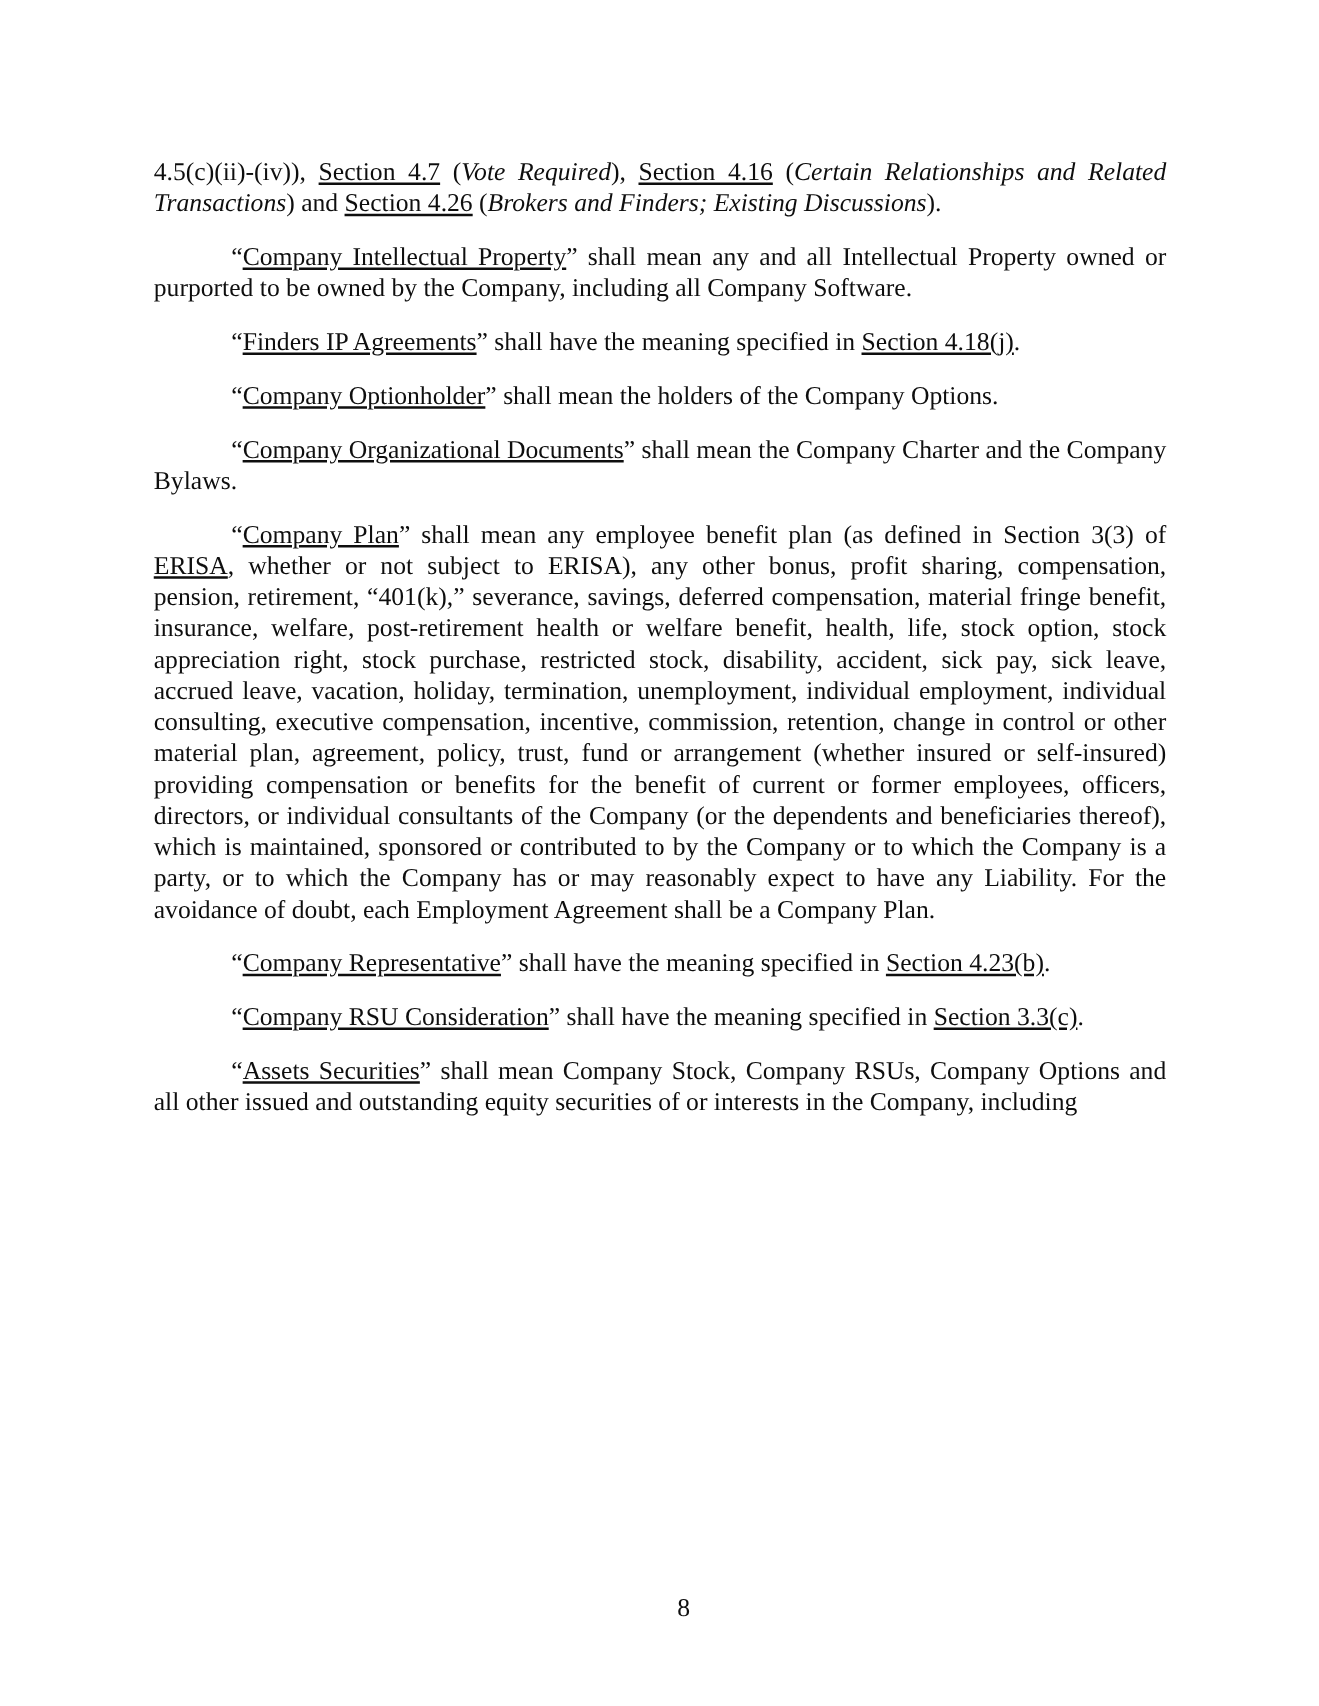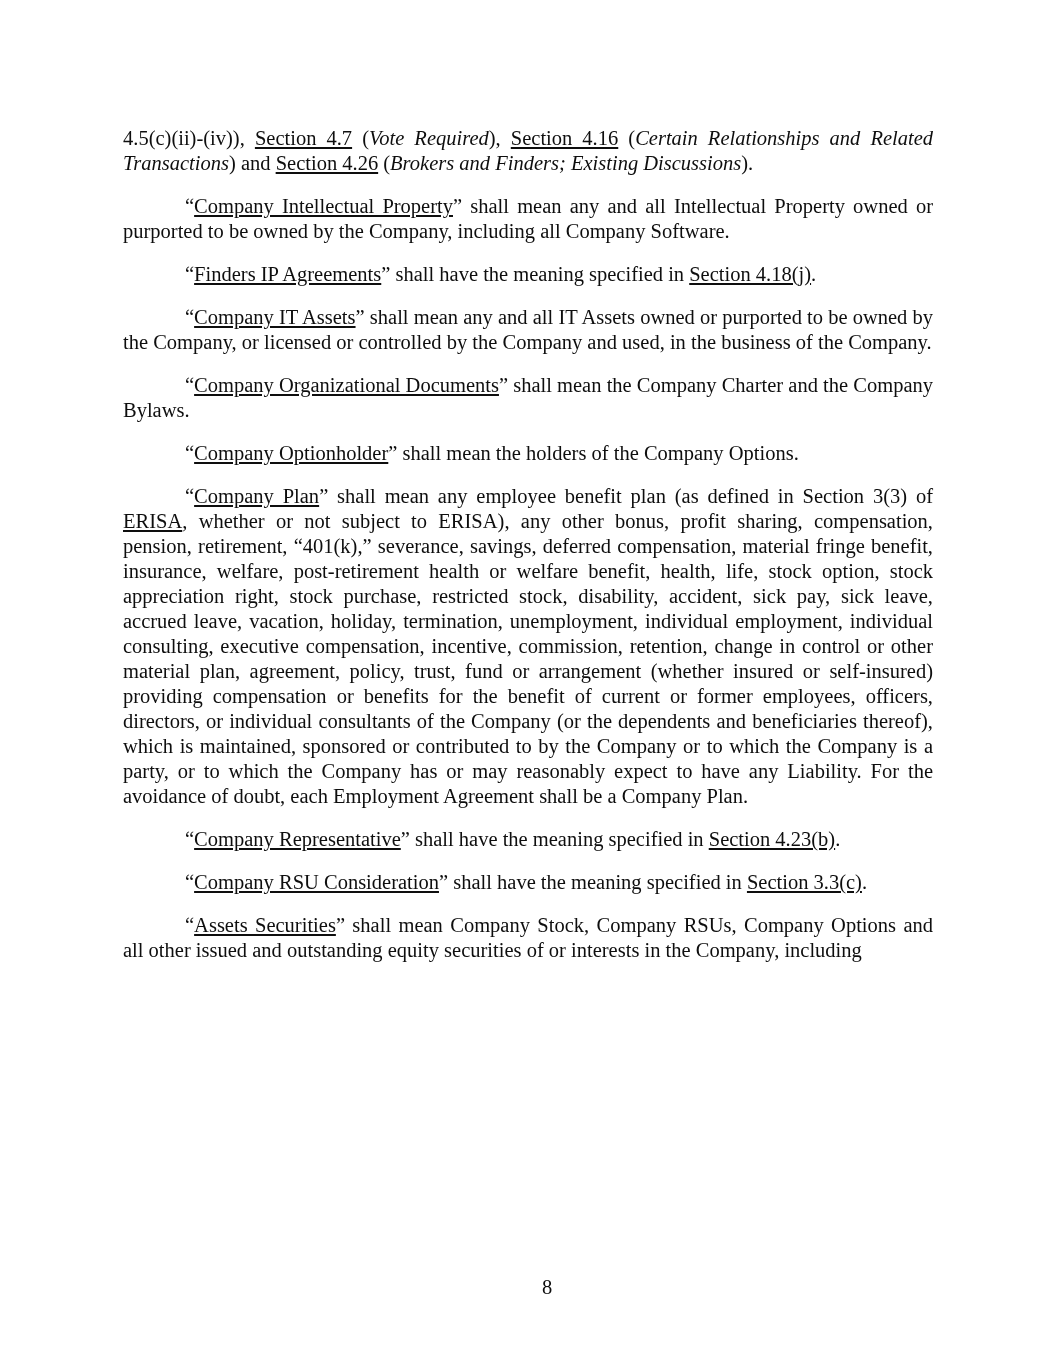--- a/index.html
+++ b/index.html
@@ -48,27 +48,26 @@
 
 <div class="page">
   <div class="content">
 
     <p class="para"><span>4.5(c)(ii)-(iv)), </span><span class="u">Section 4.7</span><span> (</span><span class="i">Vote Required</span><span>), </span><span class="u">Section 4.16</span><span> (</span><span class="i">Certain Relationships and Related Transactions</span><span>) and </span><span class="u">Section 4.26</span><span> (</span><span class="i">Brokers and Finders; Existing Discussions</span><span>).</span></p>
 
     <p class="para indent"><span>“</span><span class="u">Company Intellectual Property</span><span>” shall mean any and all Intellectual Property owned or purported to be owned by the Company, including all Company Software.</span></p>
 
     <p class="para indent"><span>“</span><span class="u">Finders IP Agreements</span><span>” shall have the meaning specified in </span><span class="u">Section 4.18(j)</span><span>.</span></p>
 
-    <p class="para indent"><span>“</span><span class="u">Company IT Assets</span><span>” shall mean any and all IT Assets owned or purported to be owned by the Company, or licensed or controlled by the Company and used, in the business of the Company.</span></p>
 
 
 
+    <p class="para indent"><span>“</span><span class="u">Company Optionholder</span><span>” shall mean the holders of the Company Options.</span></p>
+
     <p class="para indent"><span>“</span><span class="u">Company Organizational Documents</span><span>” shall mean the Company Charter and the Company Bylaws.</span></p>
-
-    <p class="para indent"><span>“</span><span class="u">Company Optionholder</span><span>” shall mean the holders of the Company Options.</span></p>
 
     <p class="para indent"><span>“</span><span class="u">Company Plan</span><span>” shall mean any employee benefit plan (as defined in Section 3(3) of </span><span class="u">ERISA</span><span>, whether or not subject to ERISA), any other bonus, profit sharing, compensation, pension, retirement, “401(k),” severance, savings, deferred compensation, material fringe benefit, insurance, welfare, post-retirement health or welfare benefit, health, life, stock option, stock appreciation right, stock purchase, restricted stock, disability, accident, sick pay, sick leave, accrued leave, vacation, holiday, termination, unemployment, individual employment, individual consulting, executive compensation, incentive, commission, retention, change in control or other material plan, agreement, policy, trust, fund or arrangement (whether insured or self-insured) providing compensation or benefits for the benefit of current or former employees, officers, directors, or individual consultants of the Company (or the dependents and beneficiaries thereof), which is maintained, sponsored or contributed to by the Company or to which the Company is a party, or to which the Company has or may reasonably expect to have any Liability.  For the avoidance of doubt, each Employment Agreement shall be a Company Plan.</span></p>
 
 
     <p class="para indent"><span>“</span><span class="u">Company Representative</span><span>” shall have the meaning specified in </span><span class="u">Section 4.23(b)</span><span>.</span></p>
 
 
     <p class="para indent"><span>“</span><span class="u">Company RSU Consideration</span><span>” shall have the meaning specified in </span><span class="u">Section 3.3(c)</span><span>.</span></p>
 
     <p class="para indent"><span>“</span><span class="u">Assets Securities</span><span>” shall mean Company Stock, Company RSUs, Company Options and all other issued and outstanding equity securities of or interests in the Company, including</span></p>

